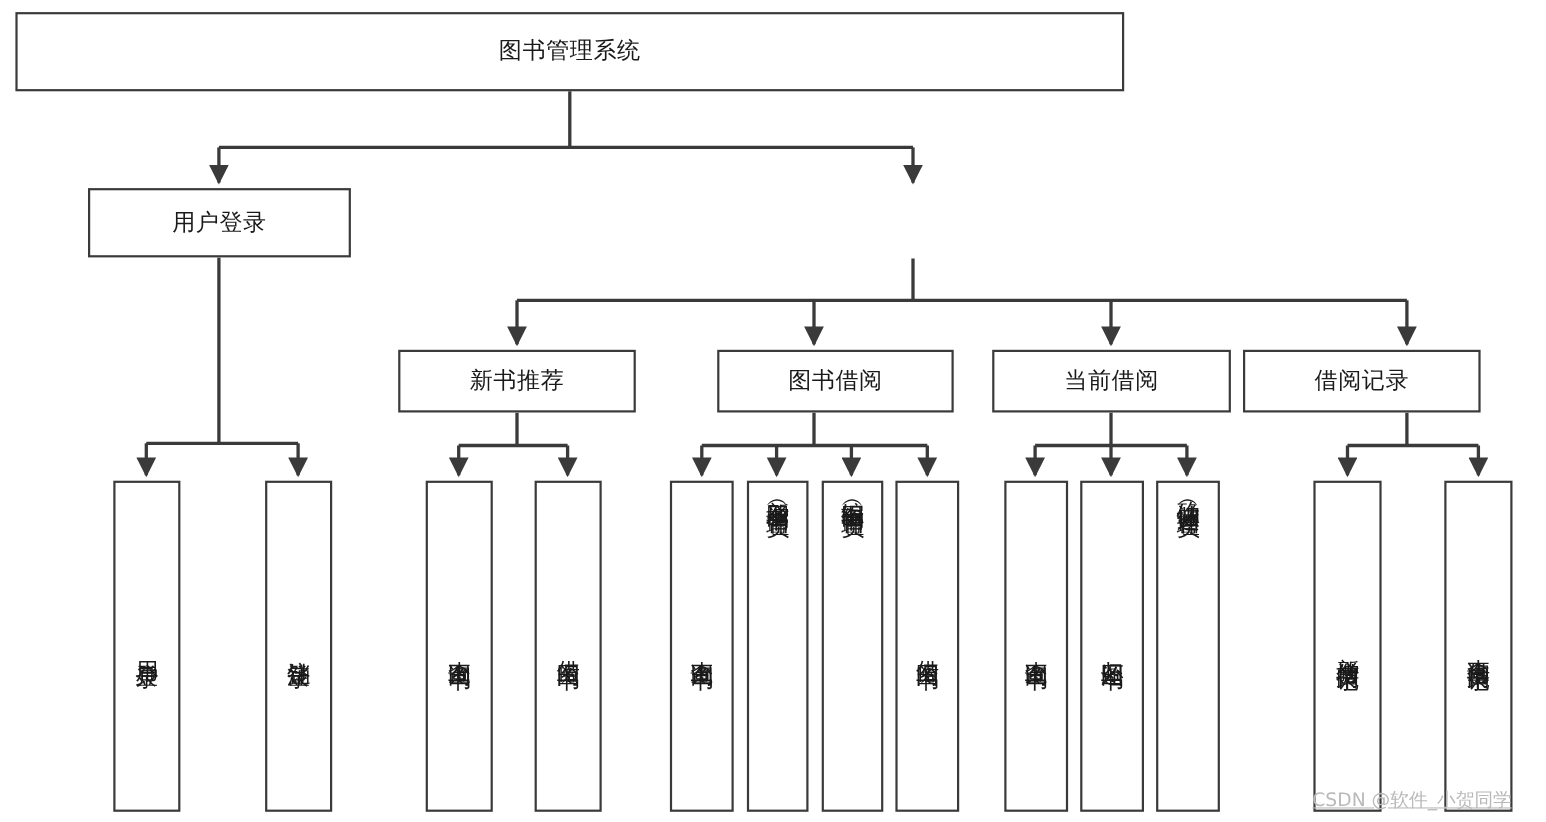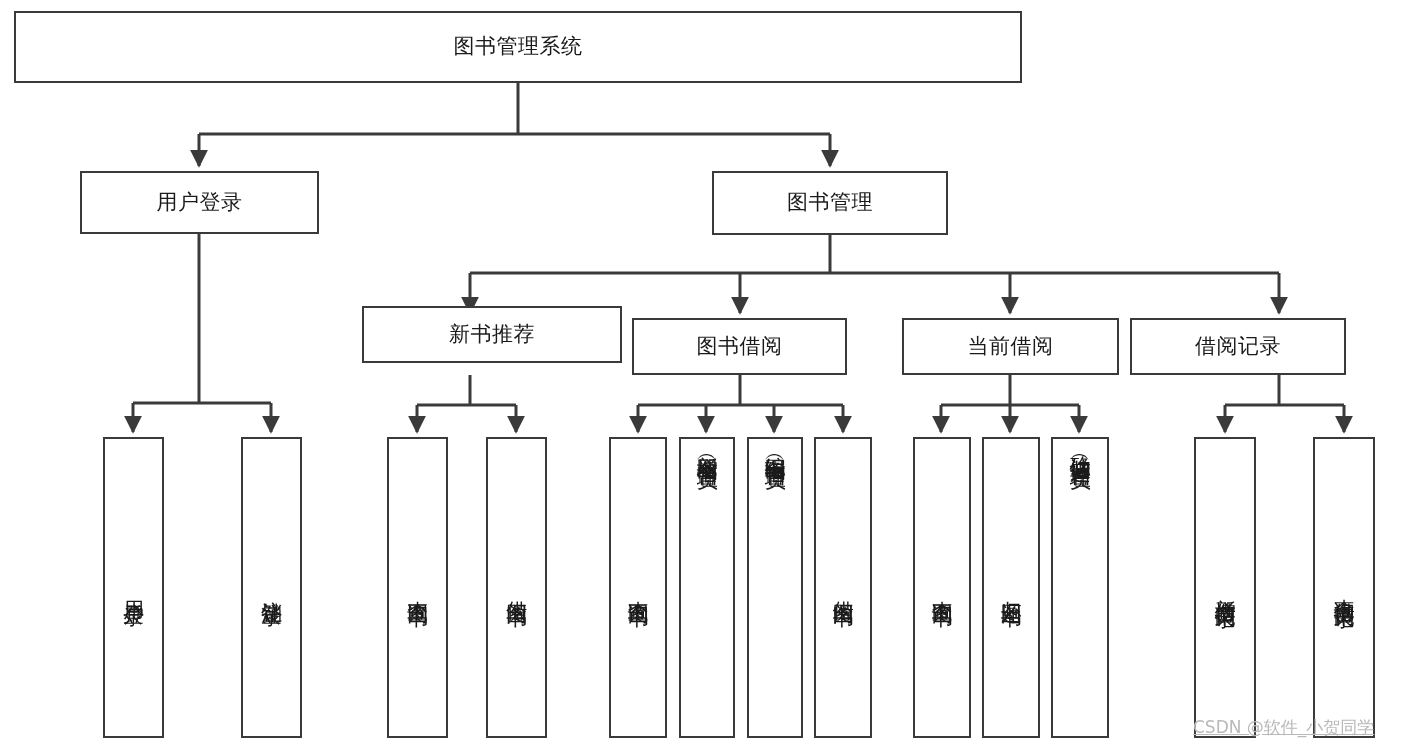--- a/index.html
+++ b/index.html
@@ -119,28 +119,25 @@
     </g>
   </svg>
 
   <div class="node" style="left:14px; top:11px; width:1008px; height:72px;">
     <span class="label">图书管理系统</span>
   </div>
 
   <div class="node" style="left:80px; top:171px; width:239px; height:63px;">
     <span class="label">用户登录</span>
   </div>
-  <div class="node" style="left:712px; top:171px; width:236px; height:64px;">
-    <span class="label">图书管理</span>
-  </div>
 
-  <div class="node" style="left:362px; top:306px; width:260px; height:57px;">
+  <div class="node" style="left:362px; top:318px; width:216px; height:57px;">
     <span class="label">新书推荐</span>
   </div>
-  <div class="node" style="left:632px; top:318px; width:215px; height:57px;">
+  <div class="node" style="left:652px; top:318px; width:215px; height:57px;">
     <span class="label">图书借阅</span>
   </div>
   <div class="node" style="left:902px; top:318px; width:217px; height:57px;">
     <span class="label">当前借阅</span>
   </div>
   <div class="node" style="left:1130px; top:318px; width:216px; height:57px;">
     <span class="label">借阅记录</span>
   </div>
 
   <div class="node vert center-text" style="left:103px; top:437px; width:61px; height:301px;">

